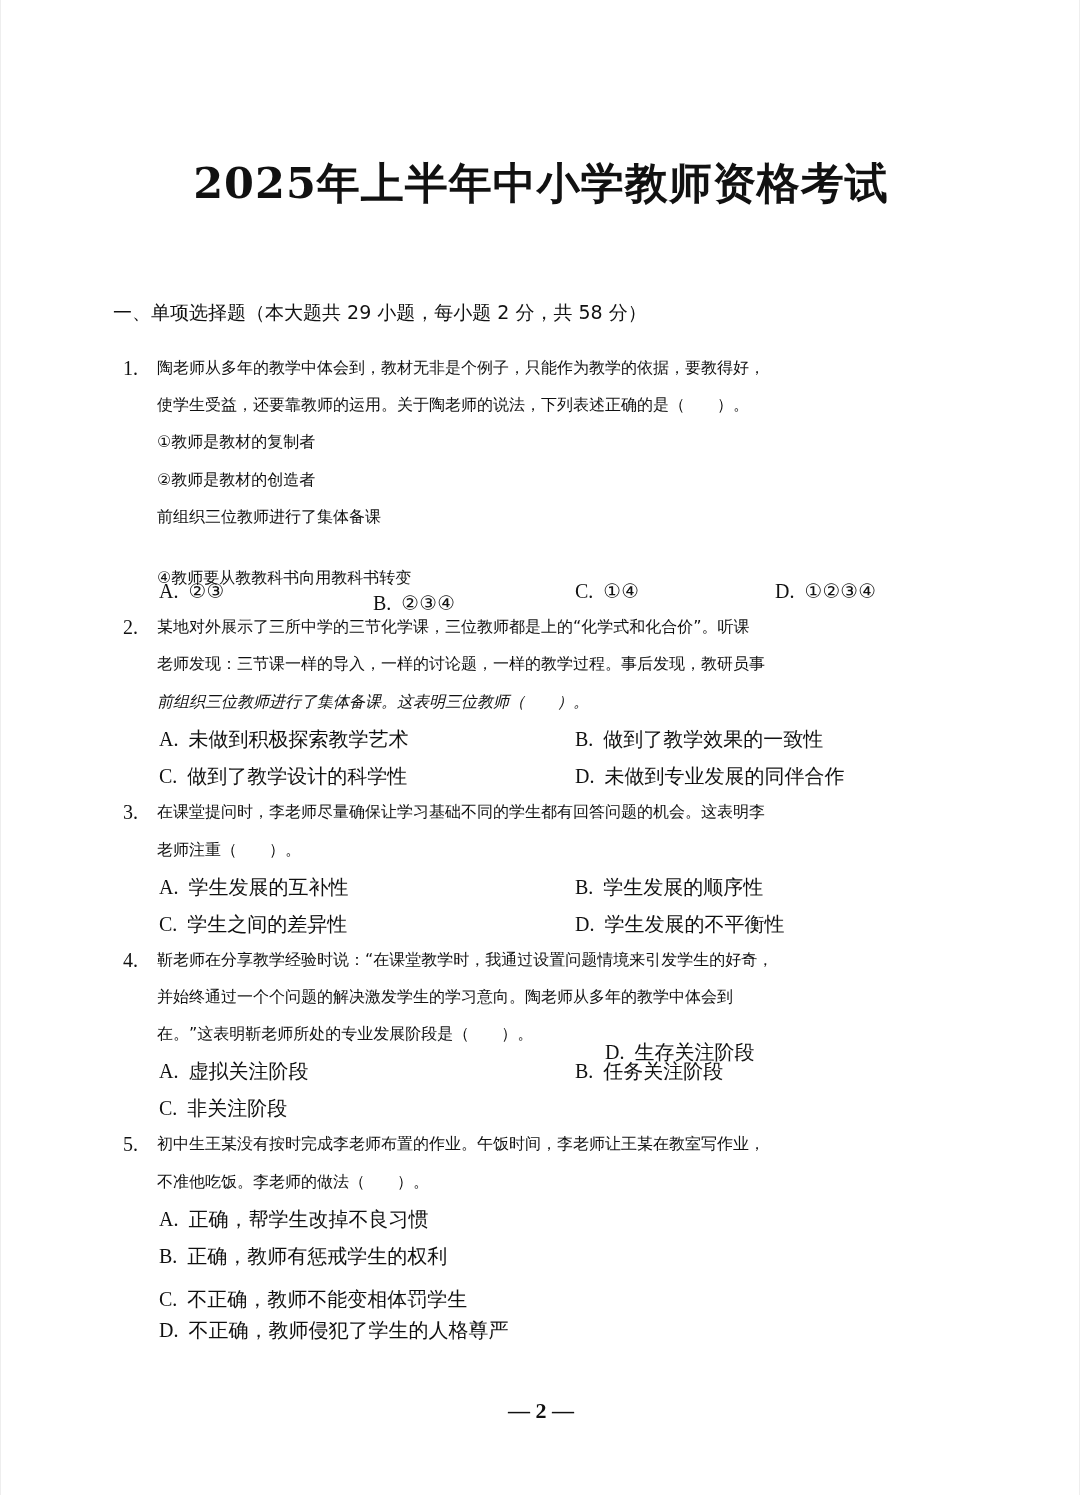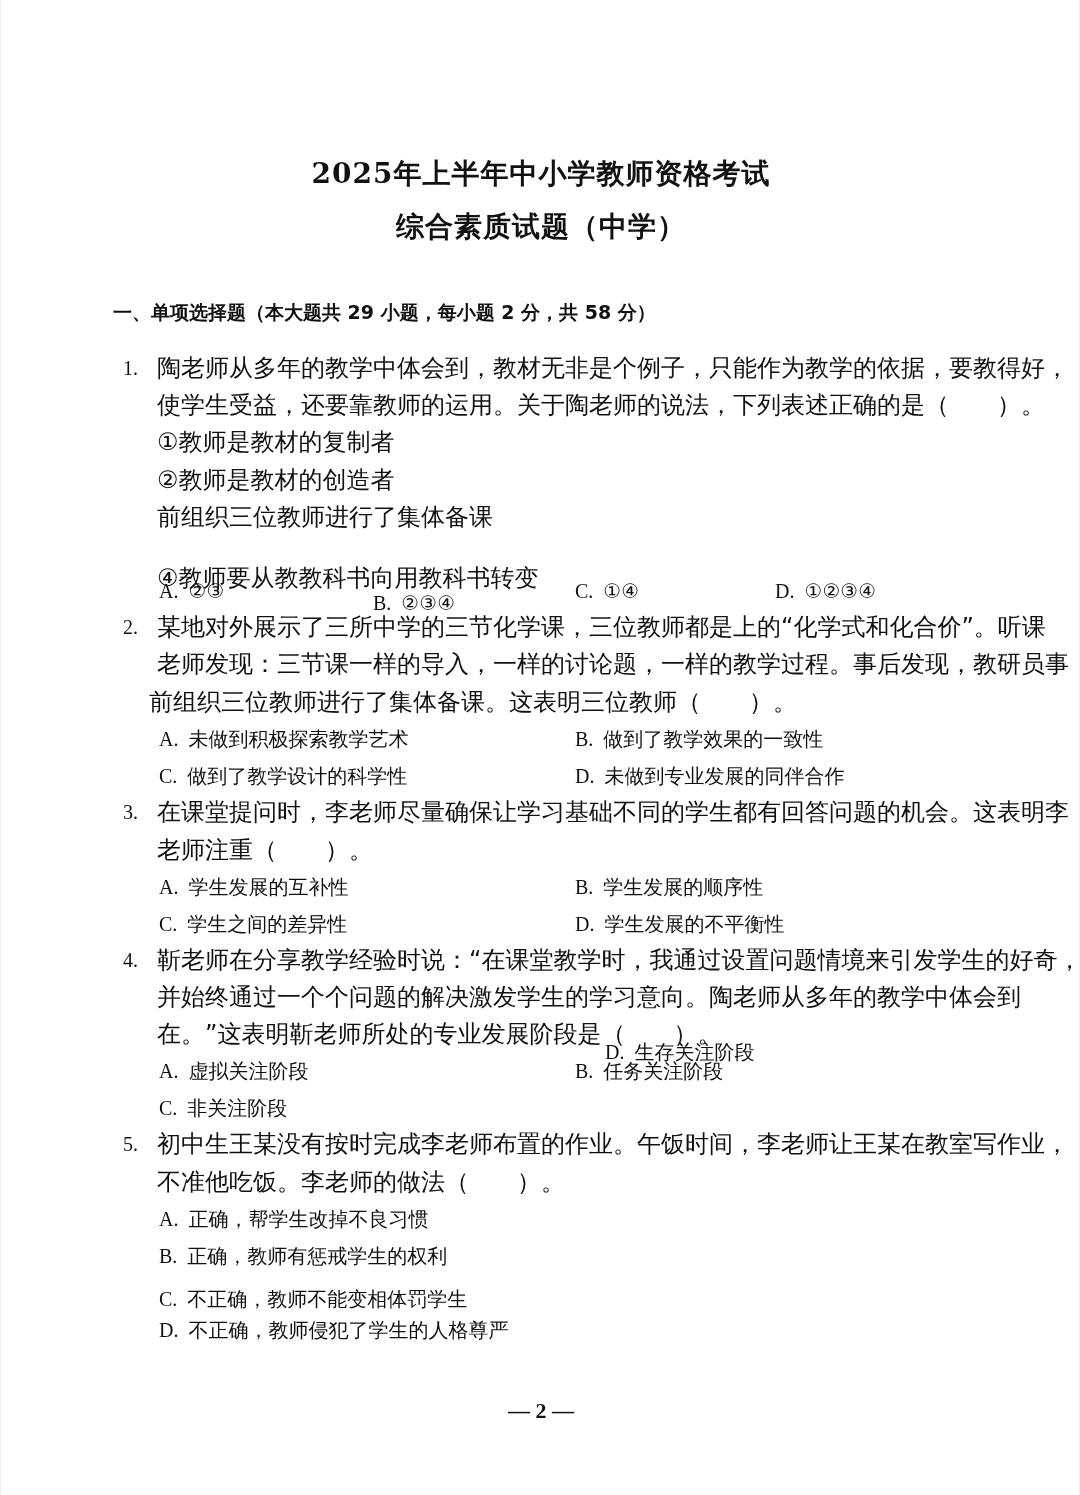--- a/index.html
+++ b/index.html
@@ -1,40 +1,39 @@
 <!DOCTYPE html>
 <html><head>
 <meta charset="utf-8">
 <style>
   html, body { margin: 0; padding: 0; background: #ffffff; }
   body { width: 1080px; height: 1495px; position: relative; overflow: hidden; color: #111; }
   .page { position: absolute; left: 0; top: 0; width: 1080px; height: 1495px; background: #fff;
           border-left: 1px solid #eee; border-right: 1px solid #eee; box-sizing: border-box; }
   .title { position: absolute; left: 0; width: 1080px; text-align: center;
            font-family: "DejaVu Serif", "Liberation Serif", serif; font-weight: bold;
-           font-size: 28px; letter-spacing: 1px; color: #111; }
+           font-size: 43px; letter-spacing: 1px; color: #111; }
   .title1 { top: 155px; }
   .title2 { top: 208px; }
   .section { position: absolute; left: 112px; top: 300px; font-family: "DejaVu Sans", "Liberation Sans", sans-serif;
-             font-weight: bold; font-size: 19px; color: #111; }
-  .line { position: absolute; font-family: "DejaVu Sans", "Liberation Sans", sans-serif; font-size: 24px;
+             font-weight: normal; font-size: 19px; color: #111; }
+  .line { position: absolute; font-family: "DejaVu Sans", "Liberation Sans", sans-serif; font-size: 16px;
           color: #111; white-space: nowrap; line-height: 28px; }
   .qnum { position: absolute; font-family: "Liberation Serif", "DejaVu Serif", serif; font-size: 20px; line-height: 28px; }
   .opt { position: absolute; font-family: "DejaVu Sans", "Liberation Sans", sans-serif; font-size: 20px; line-height: 28px; white-space: nowrap; }
   .opt .letter { font-family: "Liberation Serif", "DejaVu Serif", serif; margin-right: 10px; }
   .pagenum { position: absolute; left: 0; width: 1080px; top: 1398px; text-align: center;
              font-family: "Liberation Serif", "DejaVu Serif", serif; font-size: 22px; font-weight: bold; }
 </style>
 </head>
 <body>
 
 <div class="page">
 
   <div class="title title1">2025年上半年中小学教师资格考试</div>
-  <div class="title title2">综合素质试题（中学）</div>
 
   <div class="section">一、单项选择题（本大题共 29 小题，每小题 2 分，共 58 分）</div>
 
   <div>
     <span class="qnum" style="left:122px; top:354px;">1.</span>
     <span class="line" style="left:156px; top:354px;">陶老师从多年的教学中体会到，教材无非是个例子，只能作为教学的依据，要教得好，</span>
     <span class="line" style="left:156px; top:391px;">使学生受益，还要靠教师的运用。关于陶老师的说法，下列表述正确的是（　　）。</span>
     <span class="line" style="left:156px; top:428px;">①教师是教材的复制者</span>
     <span class="line" style="left:156px; top:466px;">②教师是教材的创造者</span>
     <span class="line" style="left:156px; top:503px;">前组织三位教师进行了集体备课</span>
@@ -42,21 +41,21 @@
     <span class="opt" style="left:158px; top:577px;"><span class="letter">A.</span><span>②③</span></span>
     <span class="opt" style="left:372px; top:577px;margin-top:12px;"><span class="letter">B.</span><span>②③④</span></span>
     <span class="opt" style="left:574px; top:577px;"><span class="letter">C.</span><span>①④</span></span>
     <span class="opt" style="left:774px; top:577px;"><span class="letter">D.</span><span>①②③④</span></span>
   </div>
 
   <div>
     <span class="qnum" style="left:122px; top:613px;">2.</span>
     <span class="line" style="left:156px; top:613px;">某地对外展示了三所中学的三节化学课，三位教师都是上的“化学式和化合价”。听课</span>
     <span class="line" style="left:156px; top:650px;">老师发现：三节课一样的导入，一样的讨论题，一样的教学过程。事后发现，教研员事</span>
-    <span class="line" style="left:148px; top:688px;">前组织三位教师进行了集体备课。这表明三位教师（　　）。</span>
+    <span class="line" style="left:156px; top:688px;font-style:italic;">前组织三位教师进行了集体备课。这表明三位教师（　　）。</span>
     <span class="opt" style="left:158px; top:725px;"><span class="letter">A.</span><span>未做到积极探索教学艺术</span></span>
     <span class="opt" style="left:574px; top:725px;"><span class="letter">B.</span><span>做到了教学效果的一致性</span></span>
     <span class="opt" style="left:158px; top:762px;"><span class="letter">C.</span><span>做到了教学设计的科学性</span></span>
     <span class="opt" style="left:574px; top:762px;"><span class="letter">D.</span><span>未做到专业发展的同伴合作</span></span>
   </div>
 
   <div>
     <span class="qnum" style="left:122px; top:798px;">3.</span>
     <span class="line" style="left:156px; top:798px;">在课堂提问时，李老师尽量确保让学习基础不同的学生都有回答问题的机会。这表明李</span>
     <span class="line" style="left:156px; top:836px;">老师注重（　　）。</span>

